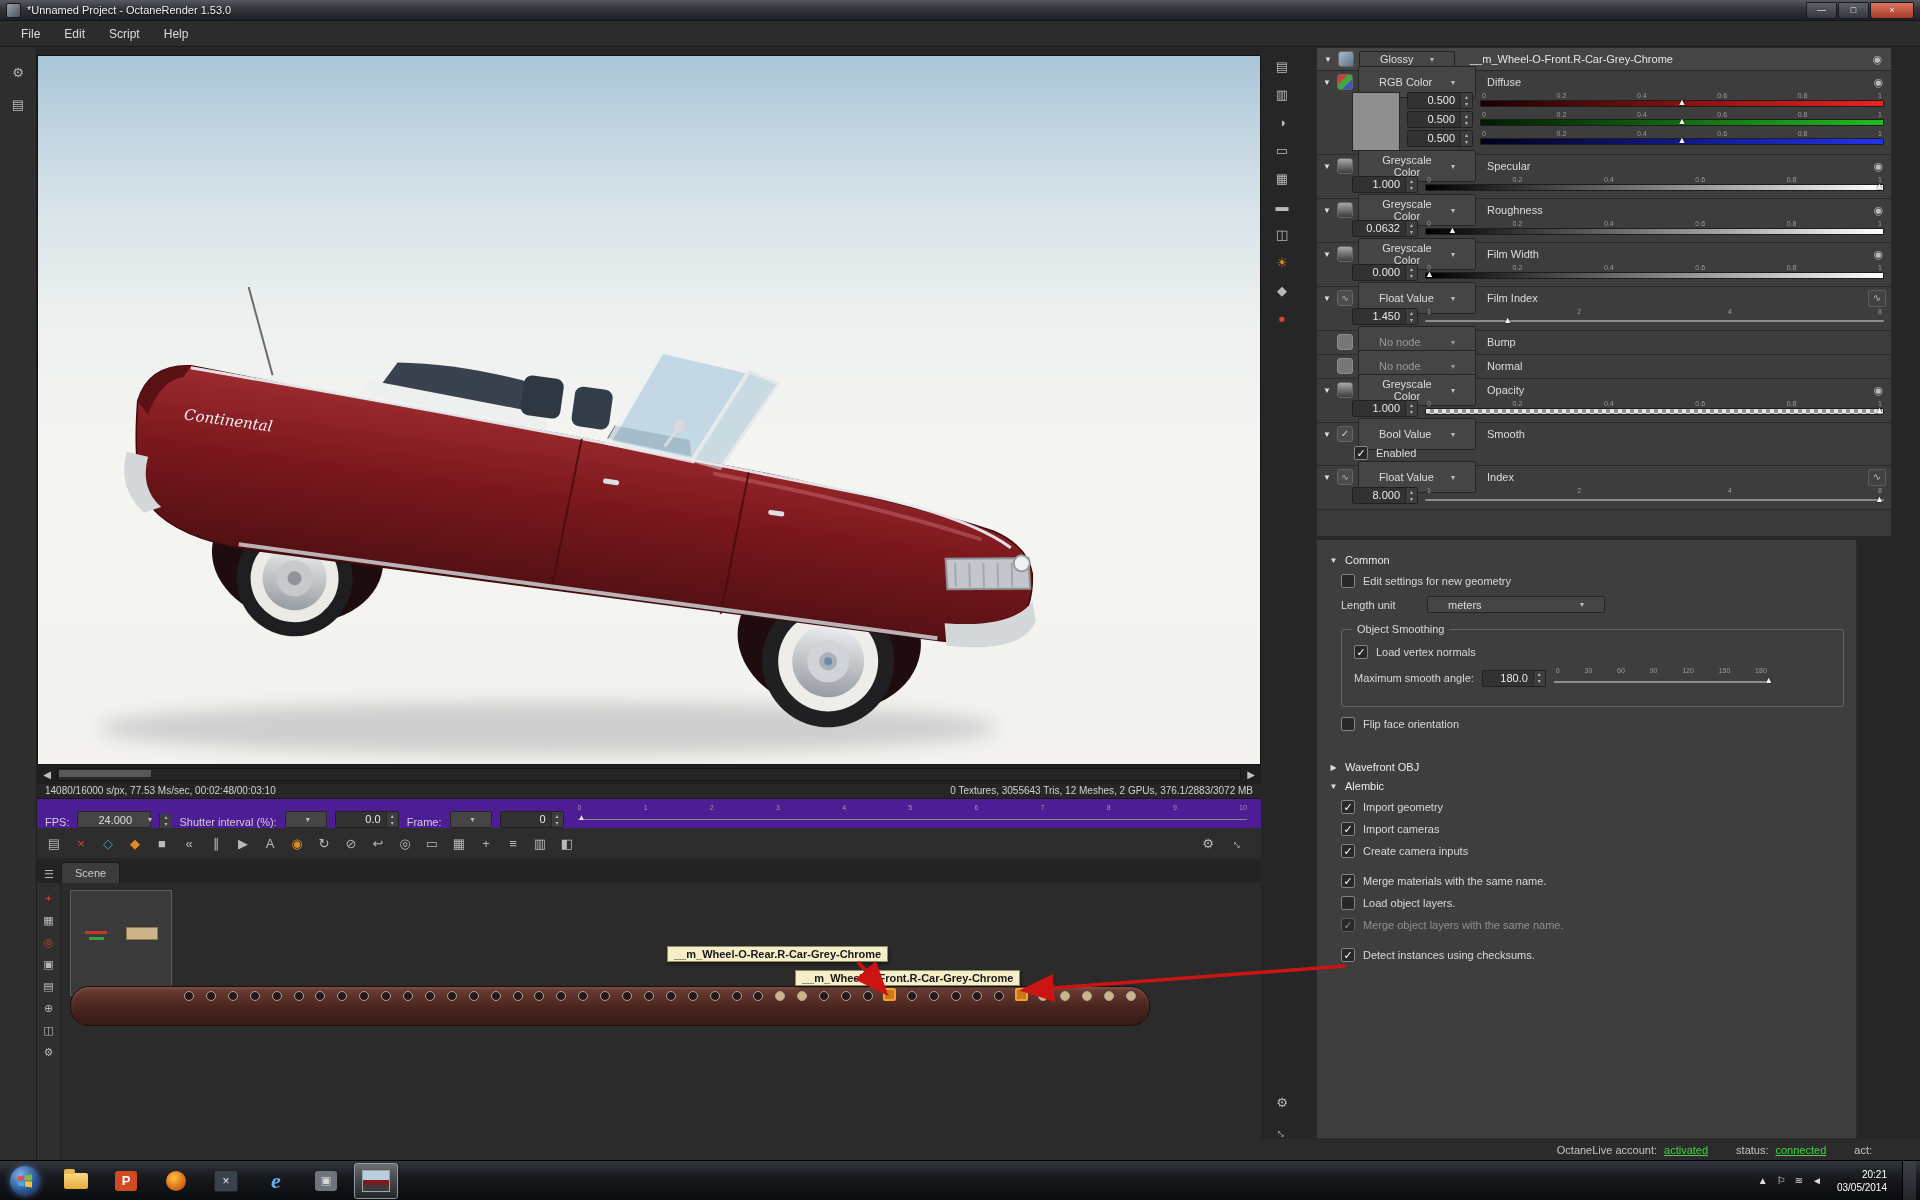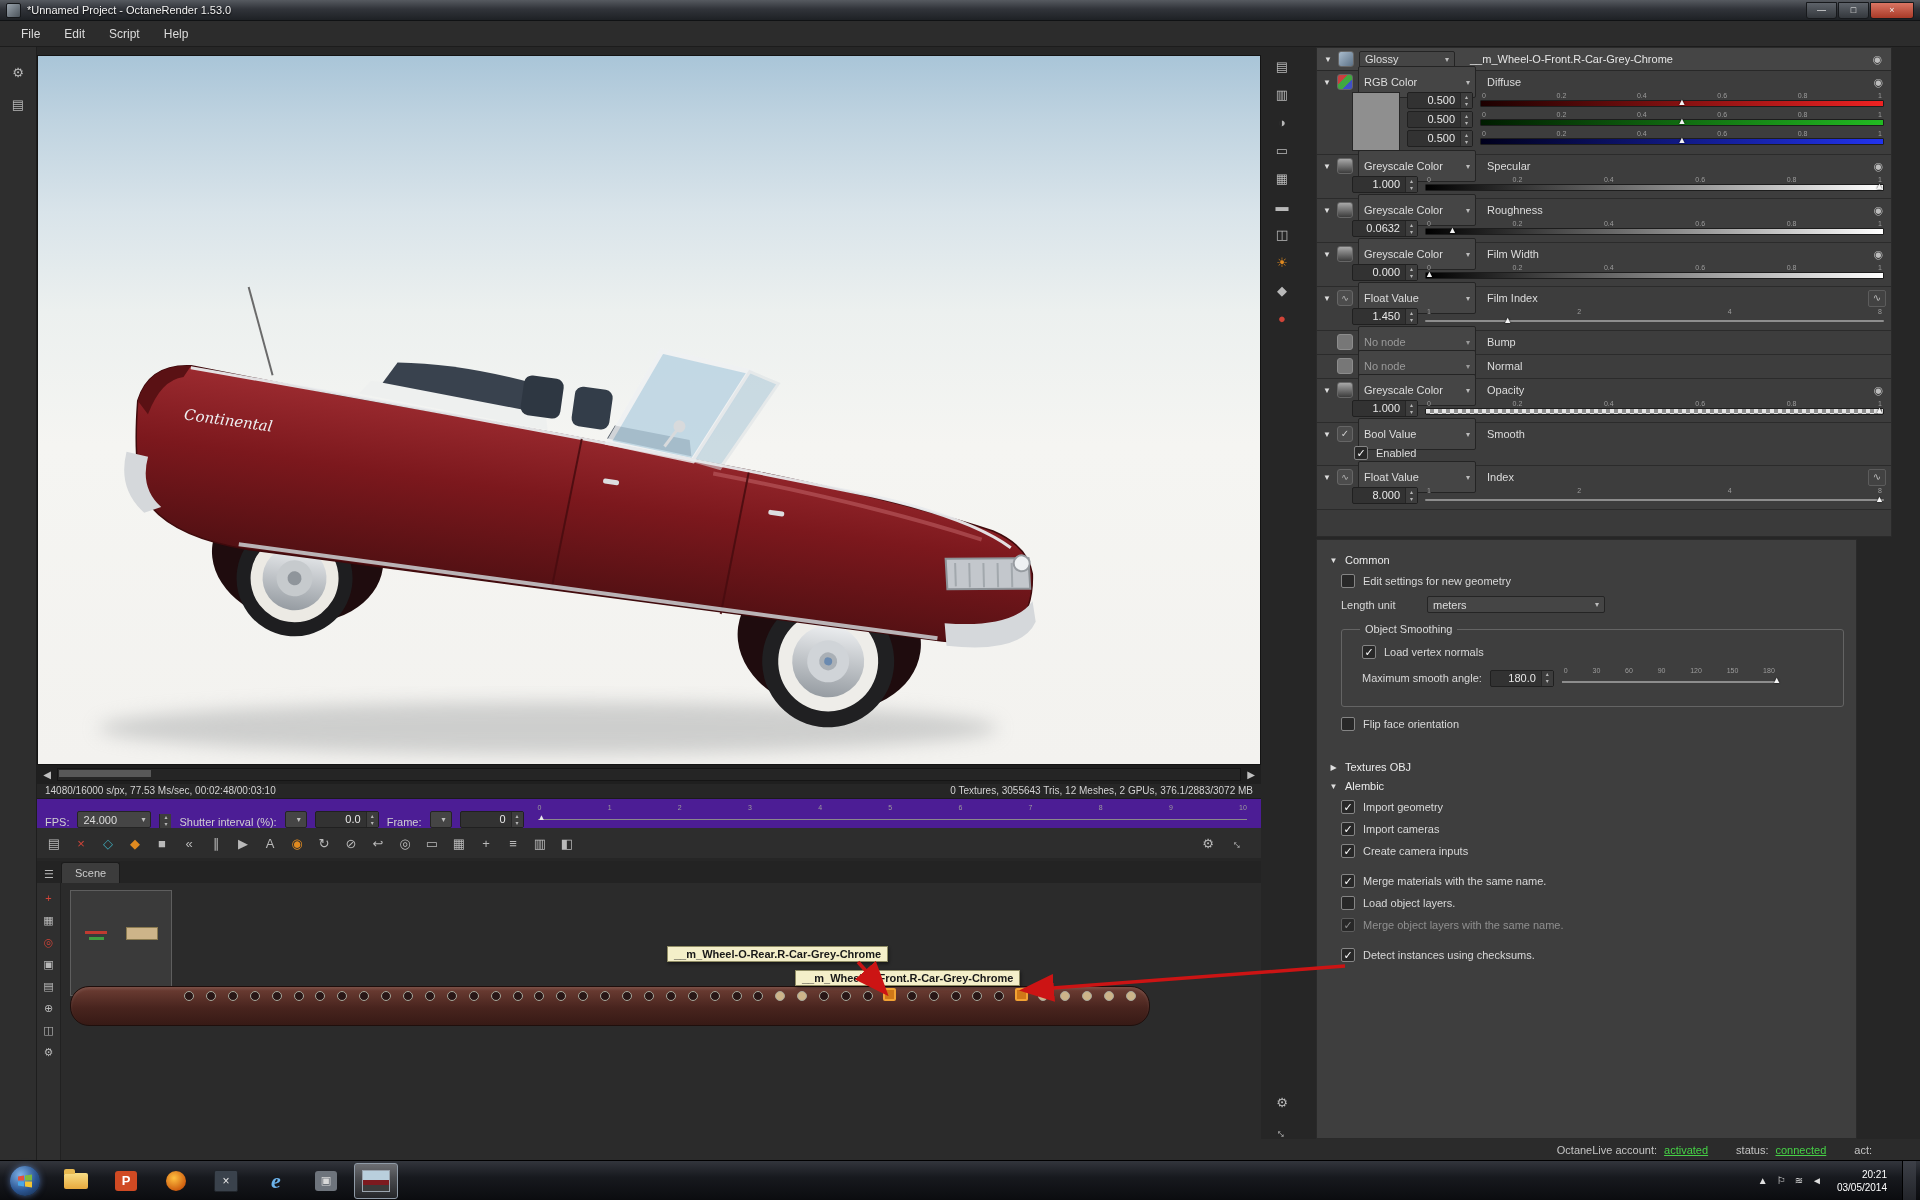--- a/index.html
+++ b/index.html
@@ -37,21 +37,21 @@
   .navbtn{width:16px;color:#c0c0c0;font-size:10px;text-align:center;}
   .navtrack{flex:1;height:11px;background:#252525;border:1px solid #151515;margin:0 2px;position:relative;}
   .navthumb{position:absolute;left:1px;top:1px;width:92px;height:7px;background:#585858;}
   #vp-stats{position:absolute;left:37px;top:737px;width:1224px;height:13px;background:#262626;color:#d2d2d2;
     font-size:10px;display:flex;justify-content:space-between;align-items:center;padding:0 8px;box-sizing:border-box;}
   
   #transport{position:absolute;left:37px;top:751px;width:1224px;height:30px;background:#4c1d95;border-top:1px solid #1b1b1b;
     display:flex;align-items:flex-end;gap:8px;padding:0 8px;box-sizing:border-box;}
   .tlabel{font-size:11px;color:#cfcfcf;white-space:nowrap;}
   .combo{display:flex;align-items:center;background:#454545;border:1px solid #242424;color:#ddd;font-size:11px;
-    height:17px;padding:0 5px;border-radius:2px;box-sizing:border-box;gap:16px;}
+    height:17px;padding:0 20px;border-radius:2px;box-sizing:border-box;gap:16px;}
   .combo .arrow{margin-left:auto;font-size:8px;color:#bdbdbd;}
   .combo.mini{width:22px;}
   .spinbox{display:flex;background:#323232;border:1px solid #202020;height:17px;border-radius:2px;box-sizing:border-box;}
   .spinbox .val{color:#e8e8e8;font-size:11px;padding:1px 5px;min-width:40px;text-align:right;}
   .sp{display:flex;flex-direction:column;width:11px;background:#3d3d3d;border-left:1px solid #262626;align-items:center;justify-content:center;}
   .sp i{display:block;height:7px;line-height:7px;font-size:6px;color:#b5b5b5;font-style:normal;}
   .timeline{flex:1;position:relative;height:26px;margin:0 6px;}
   .timeline .ticks{position:absolute;top:2px;left:0;right:0;display:flex;justify-content:space-between;font-size:7px;color:#9c9c9c;}
   .timeline .tline{position:absolute;left:0;right:0;top:17px;height:1px;background:#8a8a8a;}
   .tmarker{position:absolute;left:0;top:11px;font-size:8px;color:#e8e8e8;}
@@ -128,21 +128,21 @@
   .tabs{display:flex;gap:2px;padding:0 5px;border-bottom:1px solid #252525;height:21px;align-items:flex-end;}
   .tab{padding:2px 8px 3px;background:#333;border:1px solid #222;border-bottom:none;color:#c6c6c6;font-size:11px;border-radius:3px 3px 0 0;white-space:nowrap;}
   .tab.active{background:#4a4a4a;color:#efefef;}
   .pref-body{padding:7px 12px;font-size:11px;}
   .sec-header{display:flex;align-items:center;gap:7px;color:#ebebeb;margin:7px 0 4px;}
   .sec-header .tri{width:9px;}
   .pref-row{display:flex;align-items:center;gap:8px;margin:8px 0 8px 12px;}
   .pref-row .plabel{color:#d8d8d8;}
   .pref-row.dim .checkbox{color:#8c8c8c;border-color:#5c5c5c;}
   .pref-row.dim .plabel{color:#8f8f8f;}
-  fieldset.group{border:1px solid #646464;border-radius:3px;margin:10px 0 10px 12px;padding:2px 18px 9px;}
+  fieldset.group{border:1px solid #646464;border-radius:3px;margin:10px 0 10px 12px;padding:2px 10px 9px;}
   fieldset.group legend{font-size:11px;color:#dadada;padding:0 5px;}
   .minislider{position:relative;width:215px;height:22px;}
   .minislider .ticks{position:absolute;top:0;left:2px;right:2px;display:flex;justify-content:space-between;font-size:7px;color:#9c9c9c;line-height:7px;}
   .minislider .tline{position:absolute;left:0;right:0;top:14px;height:2px;background:#8d8d8d;}
   .minislider .marker{top:8px;}
   
   #status{position:absolute;left:1261px;top:1092px;width:659px;height:21px;background:#2b2b2b;display:flex;justify-content:flex-end;
     align-items:center;gap:7px;padding-right:48px;box-sizing:border-box;font-size:11px;color:#c4c4c4;}
   .green{color:#46d246;text-decoration:underline;}
   
@@ -940,21 +940,21 @@
               <span class="marker" style="left:100%">▲</span>
             </div>
           </div>
         </fieldset>
         <div class="pref-row">
           <span class="checkbox"></span>
           <span class="plabel">Flip face orientation</span>
         </div>
         <div class="sec-header" style="margin-top:30px">
           <span class="tri">▶</span>
-            <span>Textures OBJ</span>
+            <span>Wavefront OBJ</span>
         </div>
         <div class="sec-header">
           <span class="tri">▼</span>
             <span>Alembic</span>
         </div>
         <div id="alembic-rows">
             <div class="pref-row">
               <span class="checkbox">✓</span>
               <span class="plabel">Import geometry</span>
             </div>

